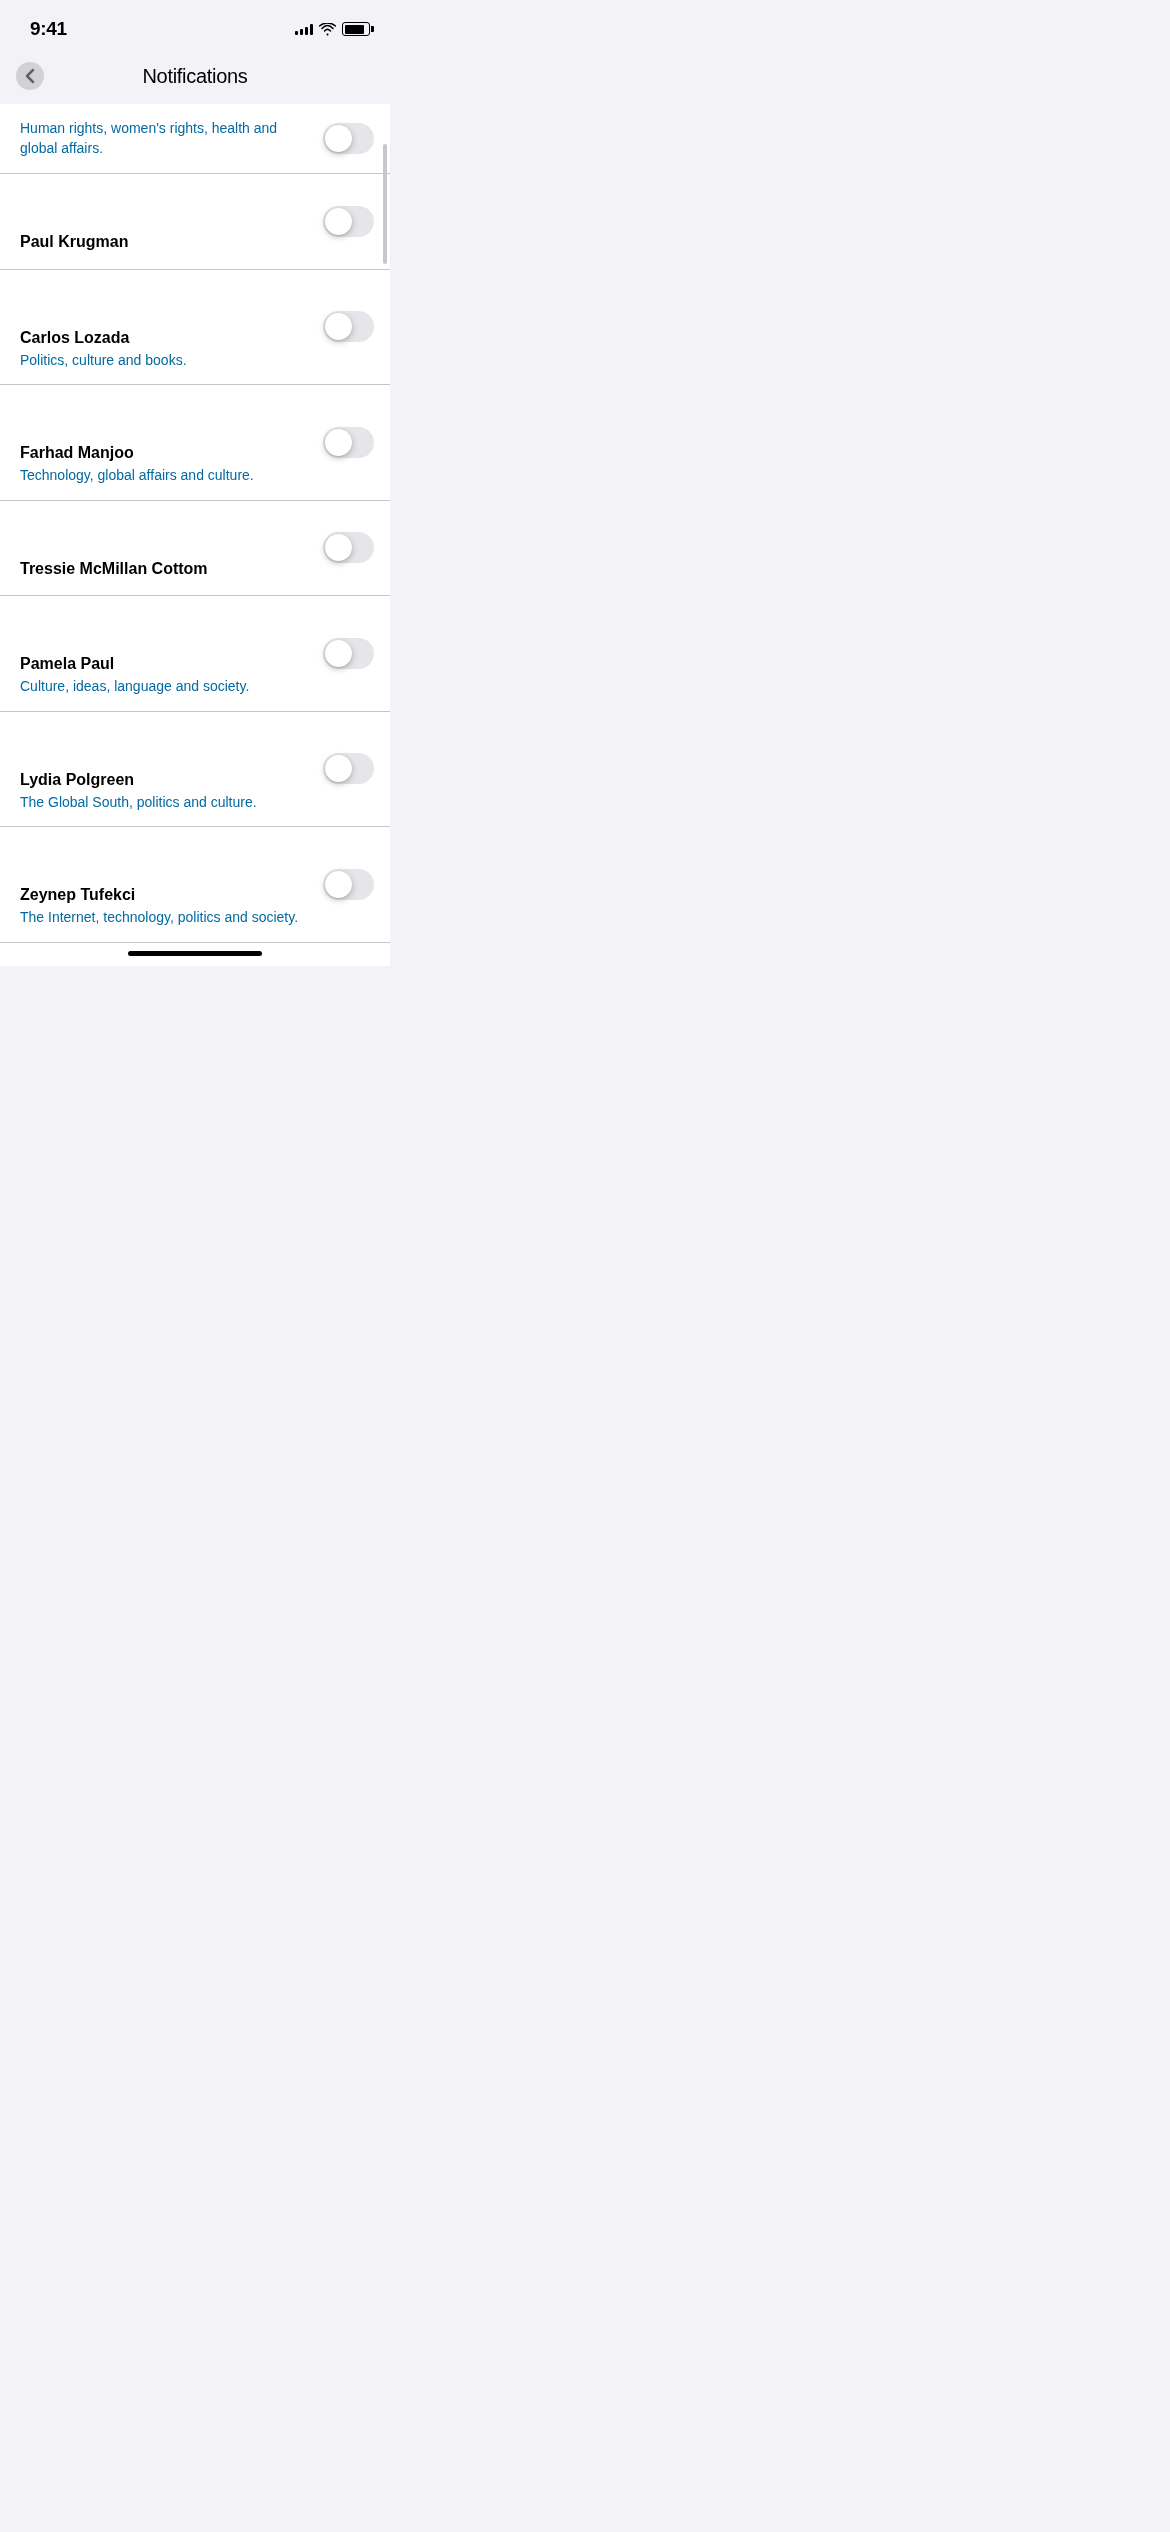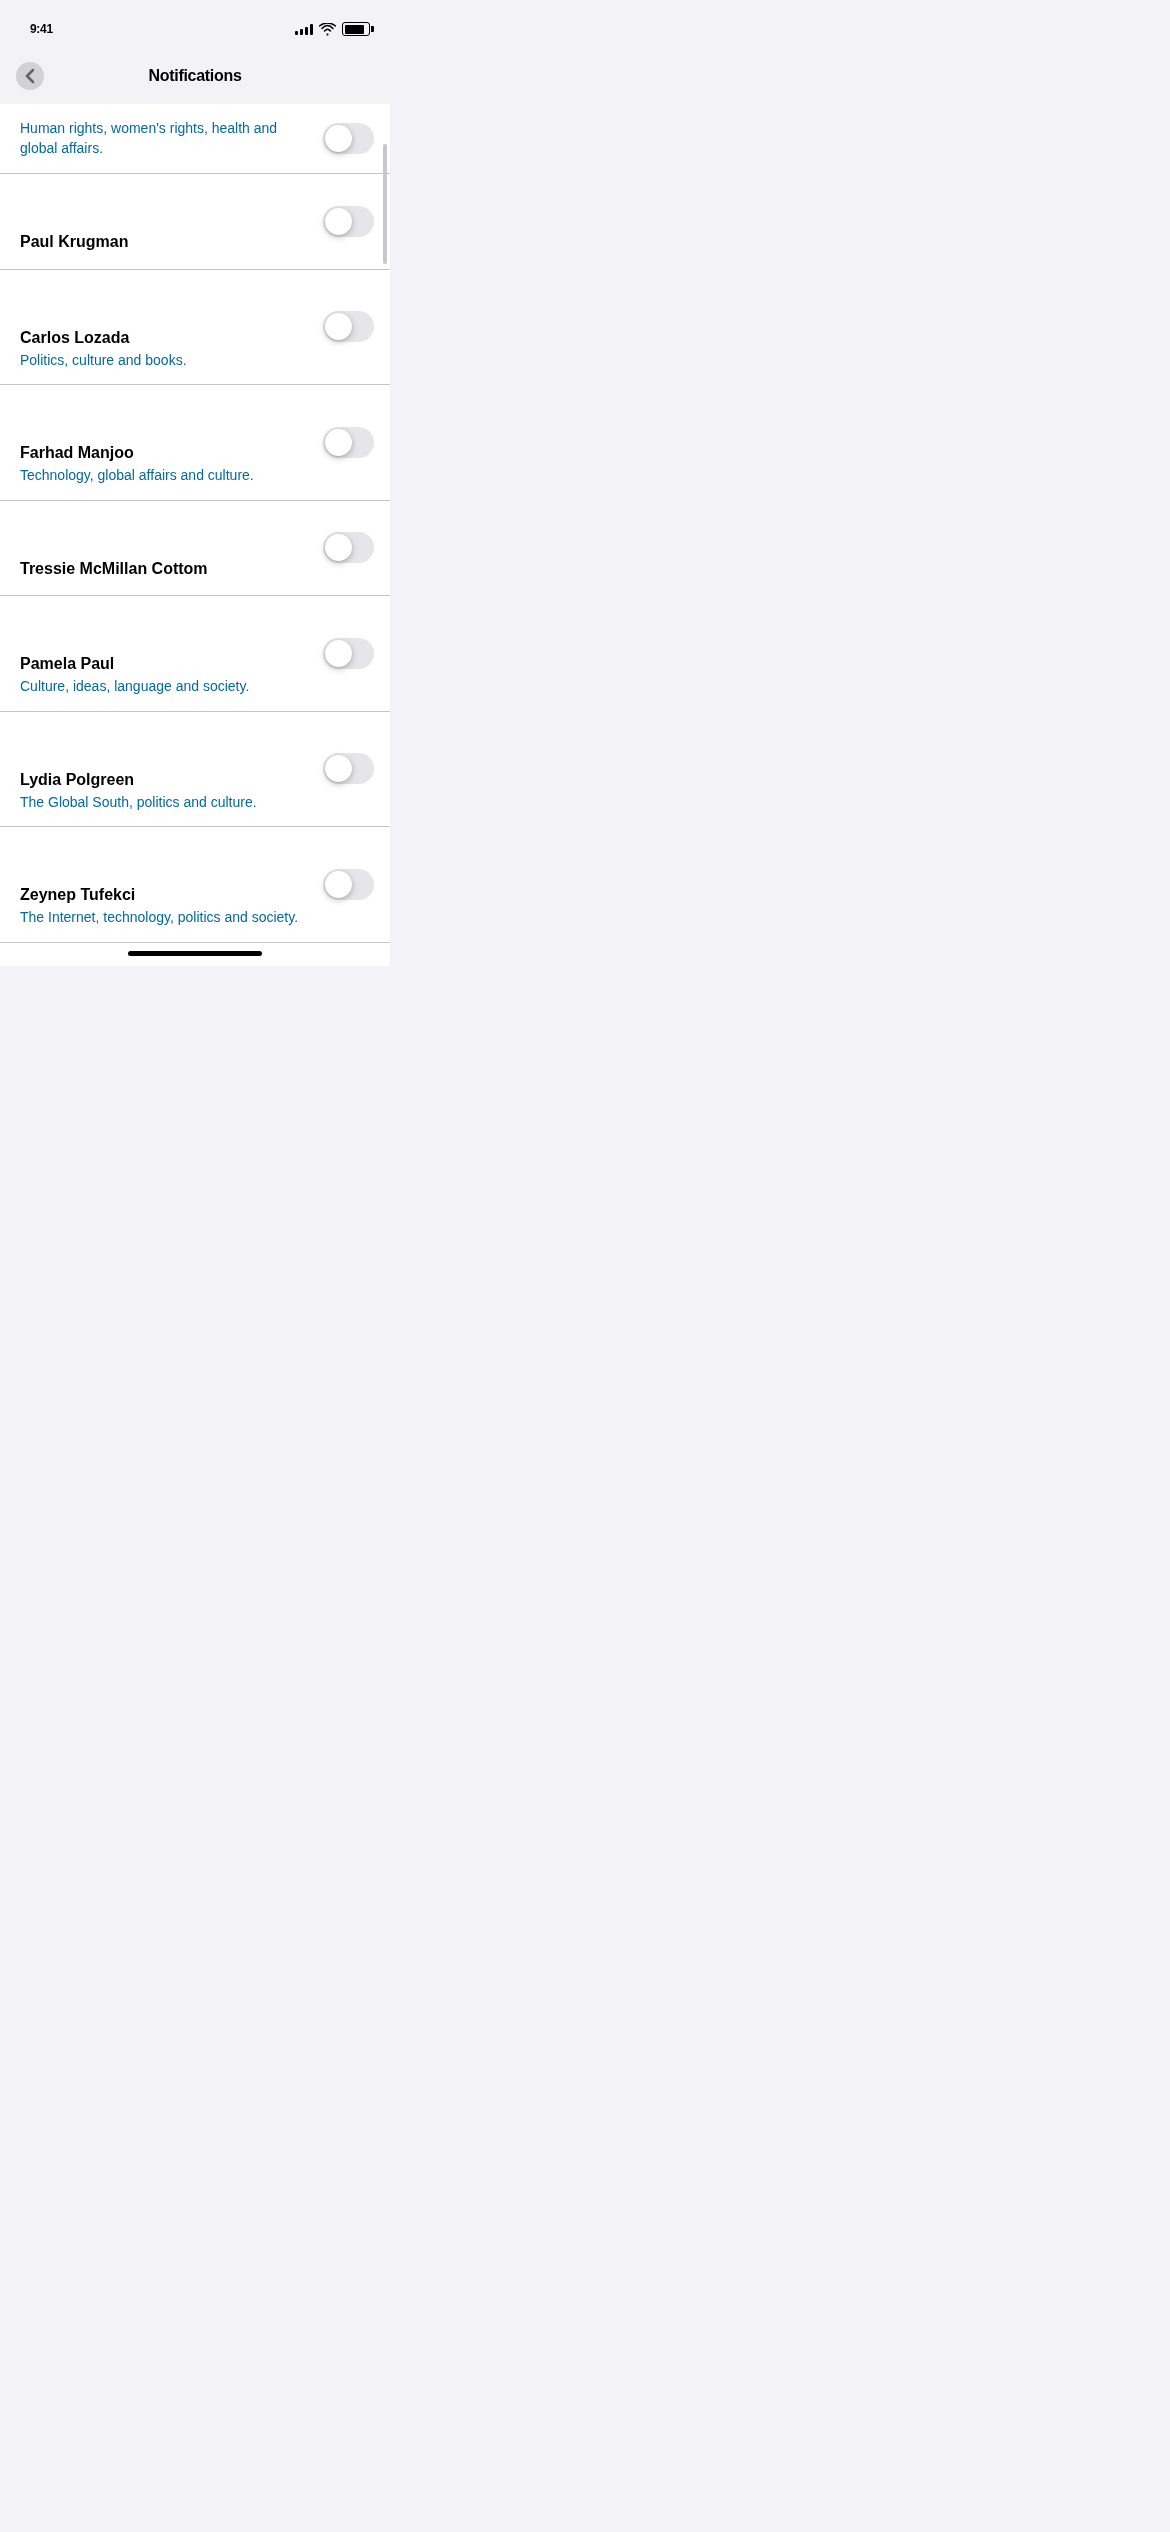--- a/index.html
+++ b/index.html
@@ -22,21 +22,21 @@
     .status-bar {
       display: flex;
       justify-content: space-between;
       align-items: center;
       padding: 14px 20px 8px 30px;
       background-color: #f2f2f7;
       height: 52px;
     }
 
     .status-time {
-      font-size: 12px;
+      font-size: 19px;
       font-weight: 600;
       color: #000;
       letter-spacing: -0.3px;
     }
 
     .status-icons {
       display: flex;
       align-items: center;
       gap: 6px;
     }
@@ -108,22 +108,22 @@
       width: 28px;
       height: 28px;
       background-color: #d1d1d6;
       border-radius: 50%;
       display: flex;
       align-items: center;
       justify-content: center;
     }
 
     .nav-title {
-      font-size: 16px;
-      font-weight: 700;
+      font-size: 20px;
+      font-weight: 400;
       color: #000;
       letter-spacing: -0.3px;
     }
 
     
     .content {
       background-color: #fff;
     }
 
     

